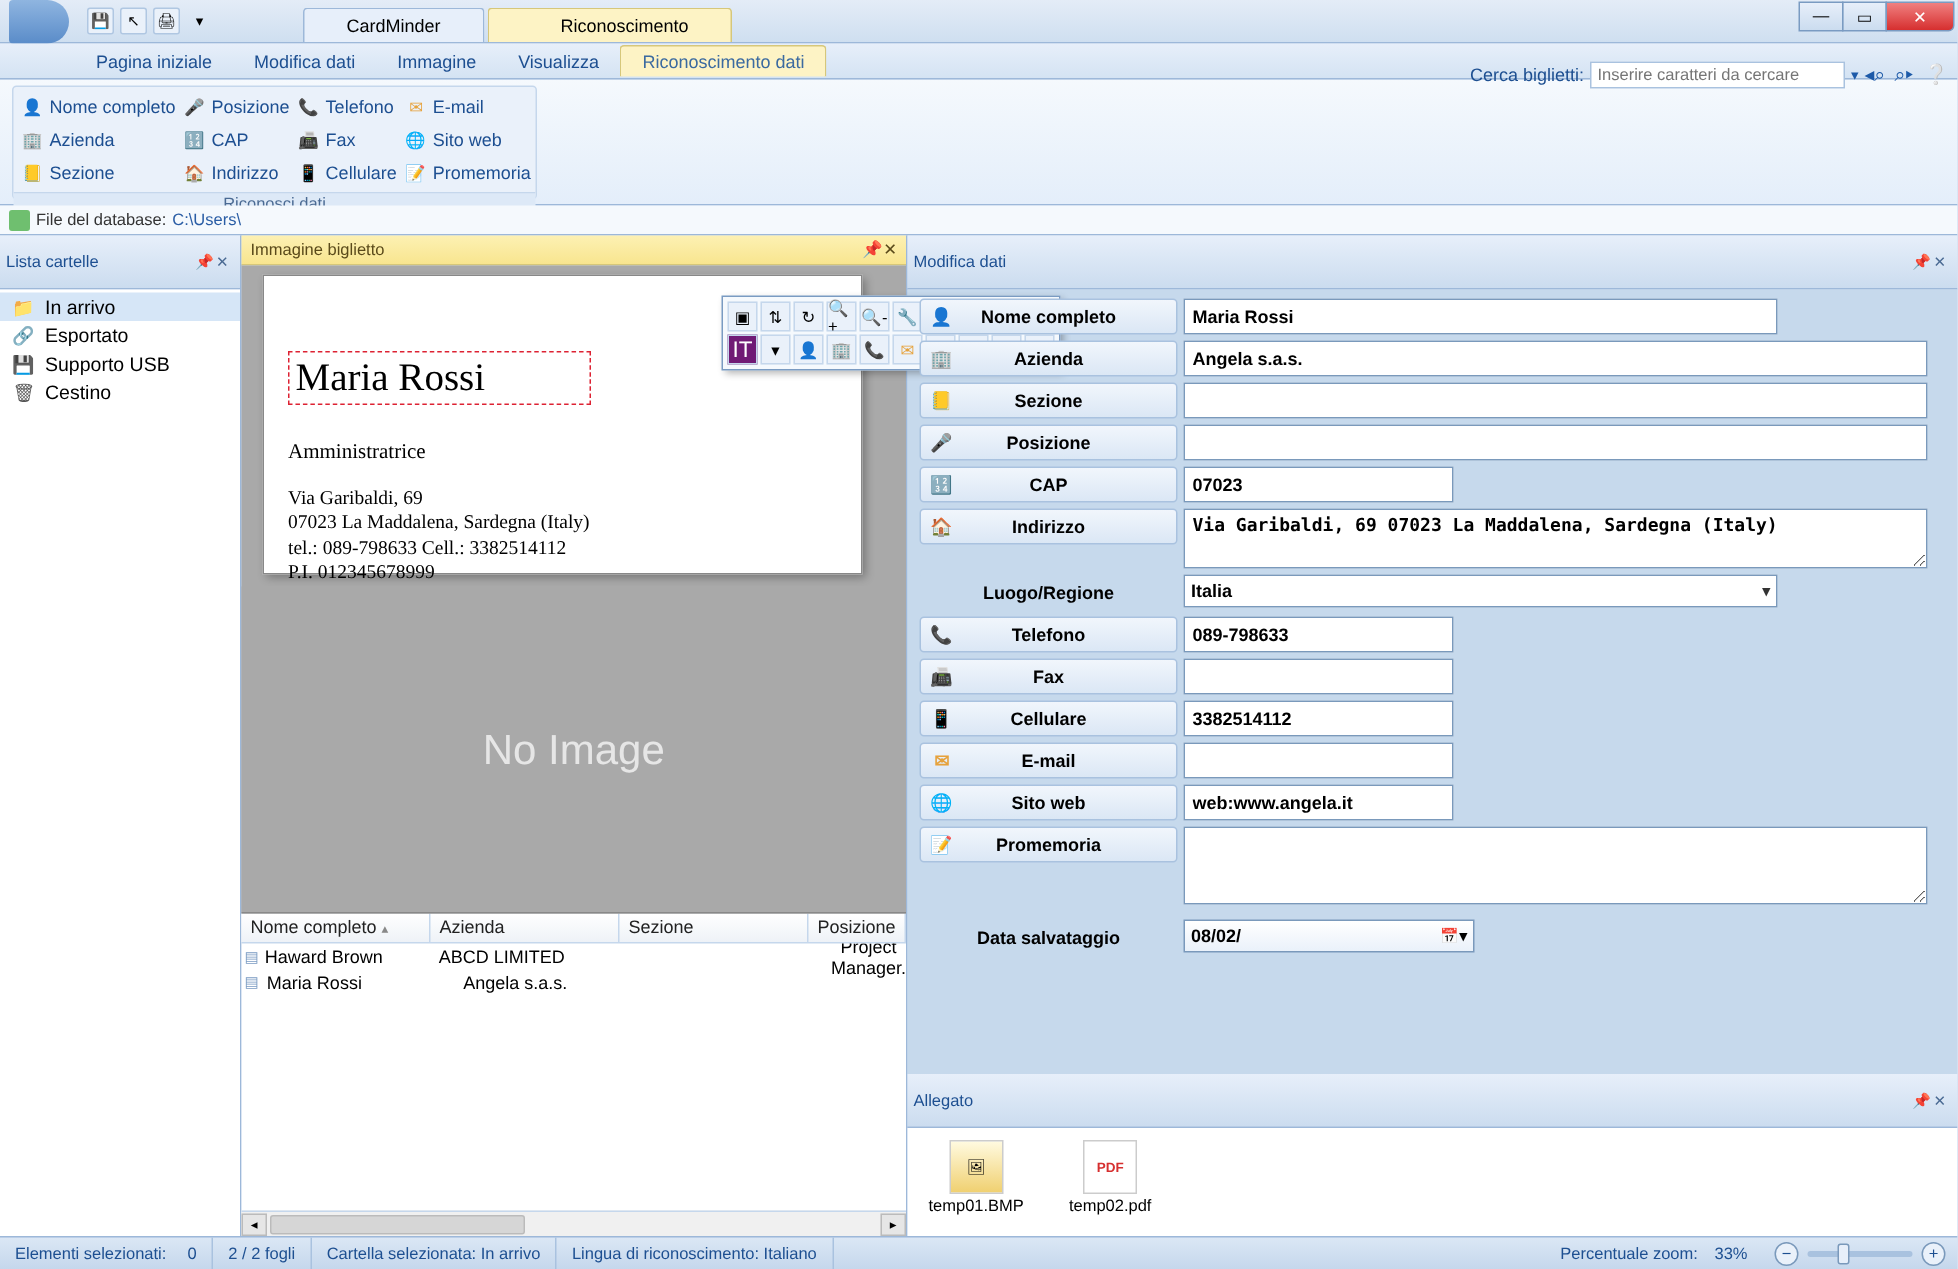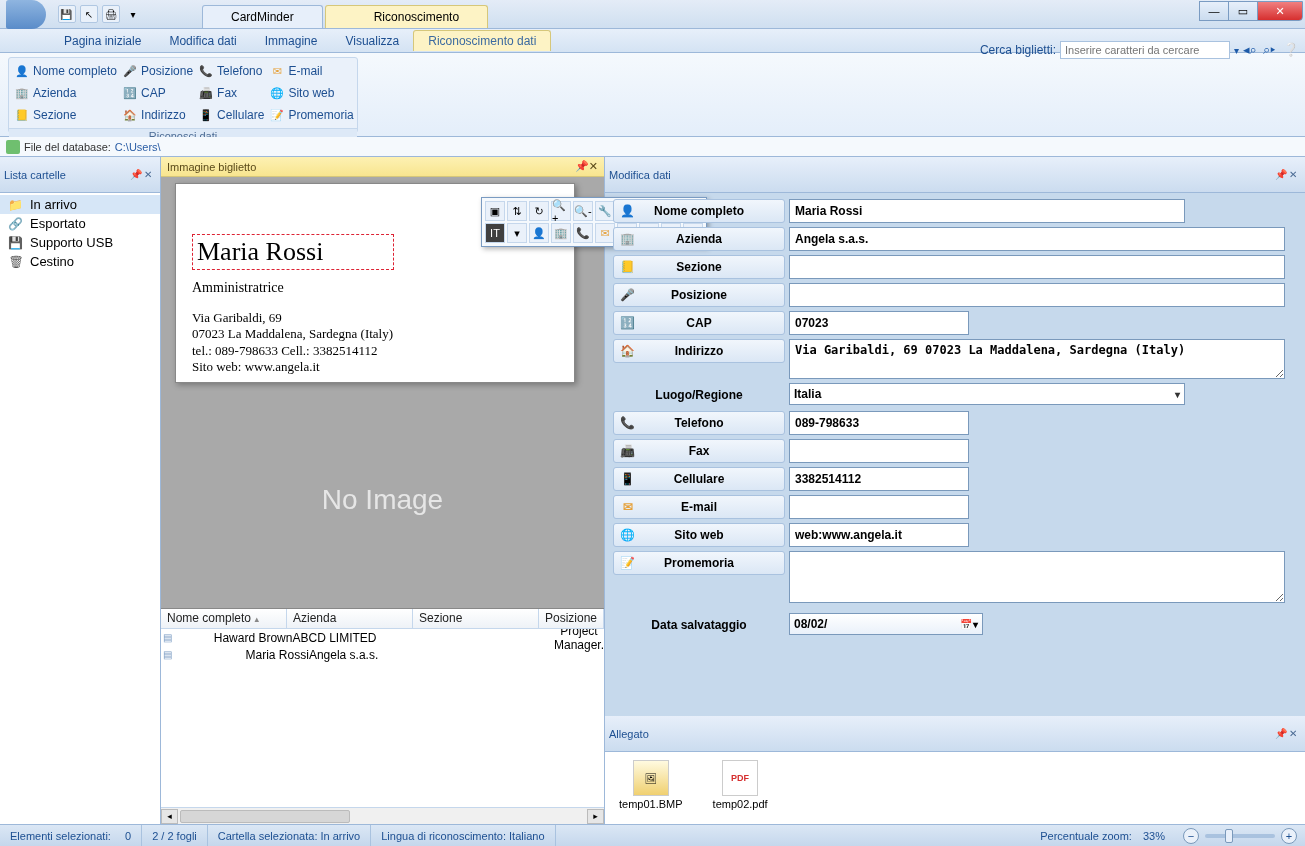--- a/index.html
+++ b/index.html
@@ -37,33 +37,33 @@
 .folder-list { flex: 1; background: #fff; padding: 2px 0; }
 .folder-item { display: flex; align-items: center; gap: 6px; padding: 2px 8px; font-size: 13px; color: #000; }
 .folder-item.sel { background: #d6e6f7; }
 .folder-item .fi { width: 16px; height: 14px; display: inline-flex; align-items: center; justify-content: center; font-size: 12px; }
 .mid-col { flex: 1; display: flex; flex-direction: column; min-width: 0; }
 .mid-top { height: 20px; background: linear-gradient(#fdf1b3,#f8e58f); border-bottom: 1px solid #d6c77a; display: flex; align-items: center; padding: 0 6px; font-size: 11px; color: #5a4a1a; }
 .mid-top .sp { flex: 1; }
 .card-view { height: 432px; background: #a9a9a9; position: relative; border-bottom: 1px solid #888; }
 .card-img { position: absolute; left: 14px; top: 6px; width: 400px; height: 200px; background: #fff; border: 1px solid #888; box-shadow: 2px 2px 6px rgba(0,0,0,.3); padding: 50px 16px 8px 16px; font-family: "Times New Roman", serif; color: #000; }
 .card-img .name-box { border: 1px dashed #d23; padding: 2px 70px 2px 4px; font-size: 26px; display: inline-block; }
-.card-img .role { margin-top: 10px; font-size: 14px; }
+.card-img .role { margin-top: 24px; font-size: 14px; }
 .card-img .lines { margin-top: 14px; font-size: 13px; line-height: 1.25; }
 .float-toolbar { position: absolute; left: 320px; top: 20px; background: #f5f9fd; border: 1px solid #7a9bc2; padding: 3px; display: grid; grid-template-columns: repeat(10,20px); grid-auto-rows: 20px; gap: 2px; box-shadow: 2px 2px 5px rgba(0,0,0,.3); }
 .ft-btn { width: 20px; height: 20px; background: #eaf1fa; border: 1px solid #c5d7ec; display: flex; align-items: center; justify-content: center; font-size: 11px; }
 .noimg { position: absolute; left: 0; top: 214px; right: 0; bottom: 0; background: #a9a9a9; display: flex; align-items: center; justify-content: center; color: #e6e6e6; font-size: 28px; font-family: "Segoe UI", sans-serif; }
 .table-area { flex: 1; background: #fff; display: flex; flex-direction: column; min-height: 0; }
 .tbl-head { display: flex; background: linear-gradient(#fff,#eef2f7); border-bottom: 1px solid #c5d7ec; height: 20px; }
 .tbl-head div { border-right: 1px solid #c5d7ec; padding: 2px 6px; font-size: 12px; color: #222; }
 .th-name { width: 160px; } .th-az { width: 160px; } .th-sez { width: 160px; } .th-pos { flex: 1; }
 .tbl-body { flex: 1; overflow: hidden; position: relative; }
 .tbl-row { display: flex; height: 17px; align-items: center; font-size: 12px; }
 .tbl-row .cico { width: 16px; font-size: 10px; color: #7a9bc2; padding-left: 2px; }
-.tbl-row .c1 { width: 144px; padding-left: 2px; text-align: right; } .tbl-row .c2 { width: 160px; } .tbl-row .c3 { width: 160px; } .tbl-row .c4 { flex: 1; text-align: center; }
+.tbl-row .c1 { width: 144px; padding-left: 2px; } .tbl-row .c2 { width: 160px; } .tbl-row .c3 { width: 160px; } .tbl-row .c4 { flex: 1; text-align: center; }
 .hscroll { height: 17px; background: #f0f0f0; border-top: 1px solid #c5d7ec; position: relative; display: flex; align-items: center; }
 .hscroll .arrow { width: 17px; height: 15px; background: #e6e6e6; border: 1px solid #bbb; font-size: 9px; display: flex; align-items: center; justify-content: center; }
 .hscroll .thumb { width: 170px; height: 13px; background: #d6d6d6; border: 1px solid #bbb; border-radius: 2px; margin-left: 2px; }
 .right-col { width: 701px; display: flex; flex-direction: column; border-left: 1px solid #9db8d9; }
 .rform { flex: 1; background: #c6d9ec; overflow: auto; padding: 6px 8px; }
 .frow { display: flex; align-items: flex-start; margin-bottom: 4px; gap: 4px; }
 .flabel { width: 172px; height: 24px; background: linear-gradient(#f1f6fc,#dbe7f5); border: 1px solid #a9c2df; border-radius: 3px; display: flex; align-items: center; gap: 6px; padding: 0 6px; font-weight: bold; color: #000; justify-content: center; position: relative; }
 .flabel .lic { position: absolute; left: 6px; width: 16px; height: 16px; display: inline-flex; align-items: center; justify-content: center; font-size: 12px; }
 .flabel .txt { font-size: 12px; }
 .finput { border: 1px solid #7a99bb; background: #fff; padding: 3px 5px; font-size: 12px; font-weight: bold; color: #000; height: 24px; }
@@ -222,35 +222,36 @@
       <span class="cls">✕</span>
     </div>
     <div class="card-view">
       <div class="card-img">
         <div class="name-box">Maria Rossi</div>
         <div class="role">Amministratrice</div>
         <div class="lines">
           <div>Via Garibaldi, 69</div>
           <div>07023 La Maddalena, Sardegna (Italy)</div>
           <div>tel.: 089-798633    Cell.: 3382514112</div>
+          <div>P.I. 012345678999</div>
           <div>Sito web: www.angela.it</div>
         </div>
       </div>
       <div class="float-toolbar">
         <div class="ft-btn">▣</div>
         <div class="ft-btn">⇅</div>
         <div class="ft-btn">↻</div>
         <div class="ft-btn">🔍+</div>
         <div class="ft-btn">🔍-</div>
         <div class="ft-btn">🔧</div>
         <div class="ft-btn">💾</div>
         <div class="ft-btn">📱</div>
         <div class="ft-btn">📝</div>
         <div class="ft-btn" style="visibility:hidden"></div>
-        <div class="ft-btn" style="background:#404040;color:#fff;font-size:11px">IT</div>
+        <div class="ft-btn" style="background:#701a75;color:#fff;font-size:15px">IT</div>
         <div class="ft-btn">▾</div>
         <div class="ft-btn" style="color:#4caf50">👤</div>
         <div class="ft-btn">🏢</div>
         <div class="ft-btn" style="color:#2a7de1">📞</div>
         <div class="ft-btn" style="color:#e6a23c">✉</div>
         <div class="ft-btn" style="color:#d68a00">🔢</div>
         <div class="ft-btn">📅</div>
         <div class="ft-btn" style="color:#2aa1e1">🌐</div>
         <div class="ft-btn">🖨</div>
       </div>

